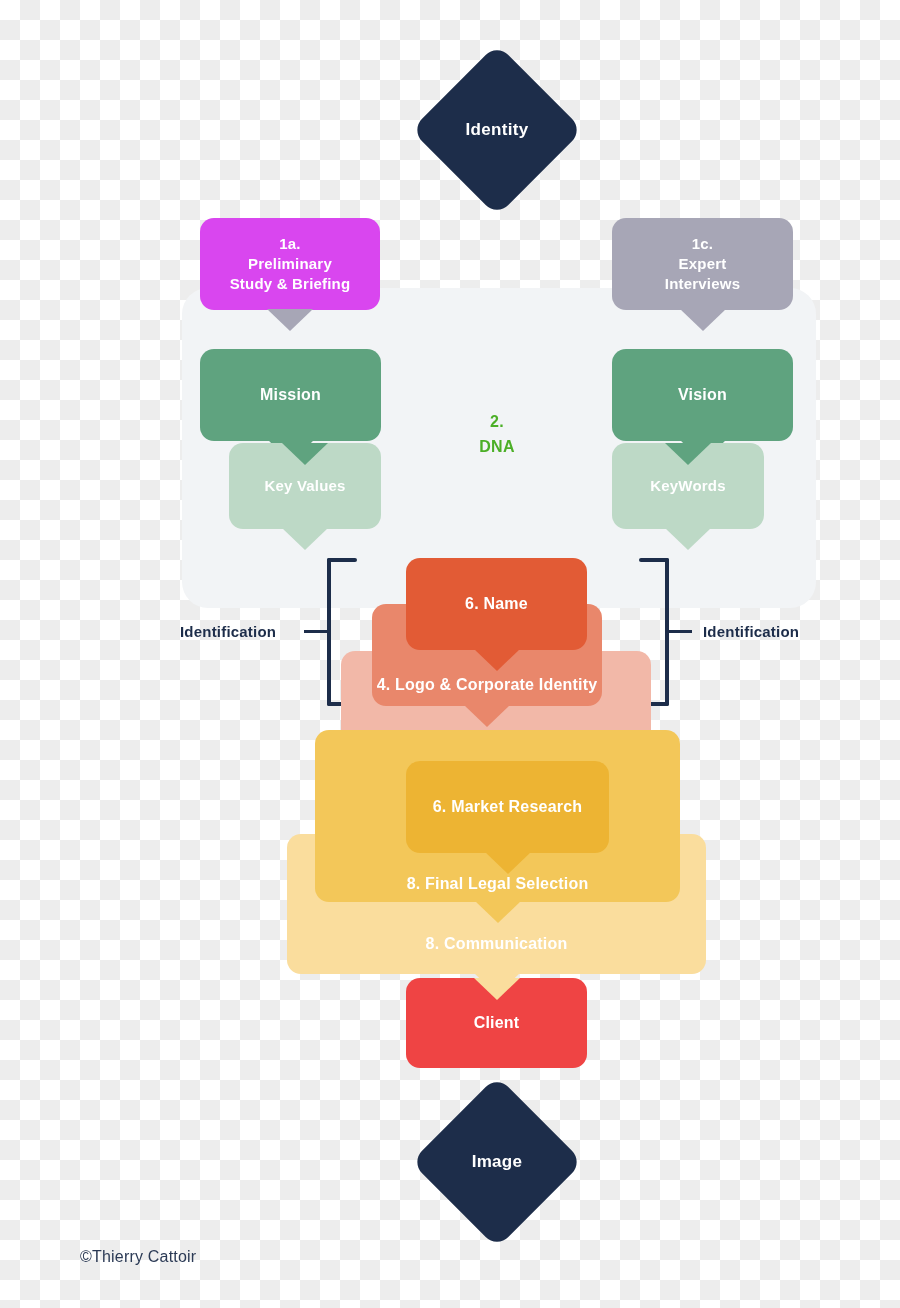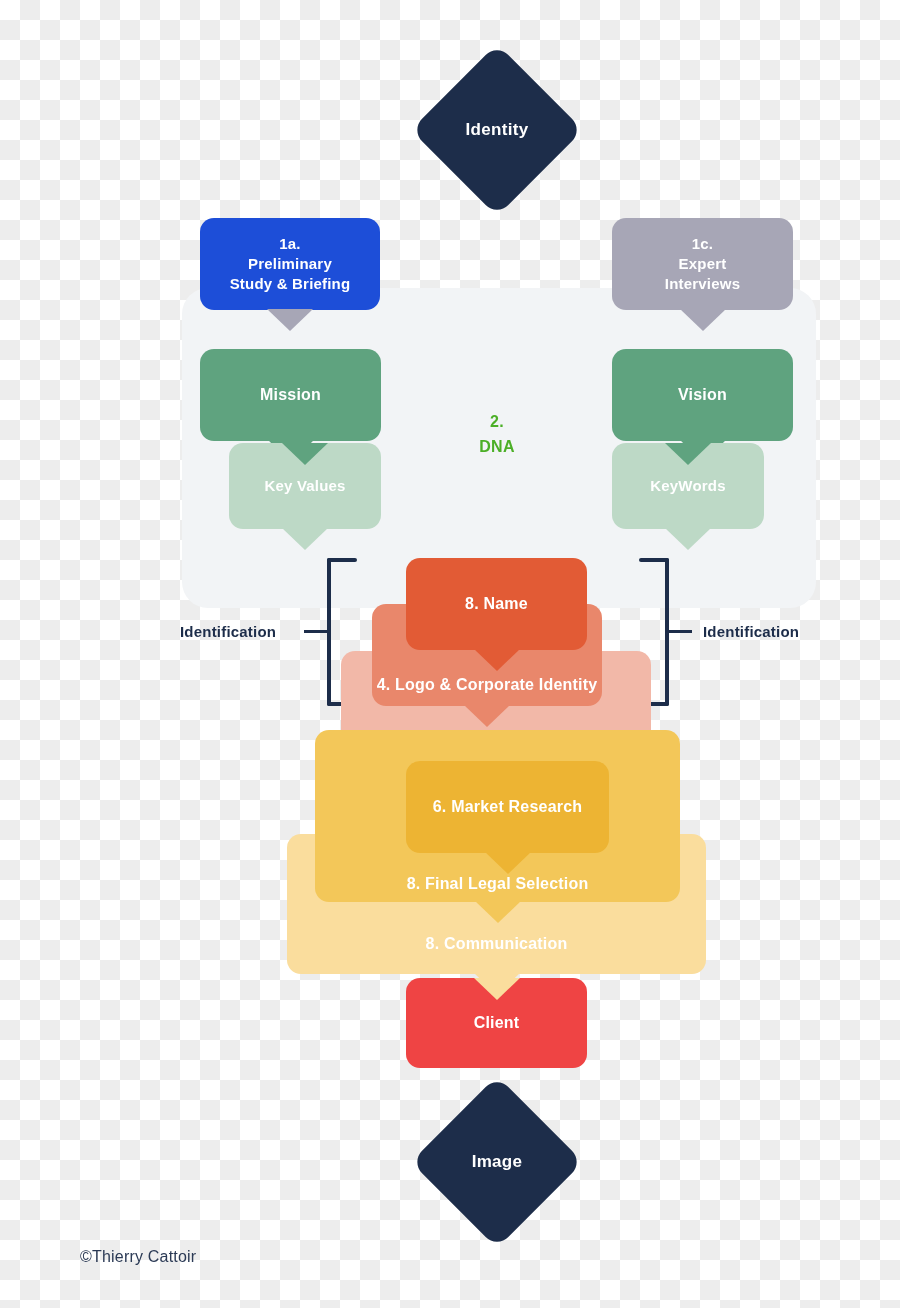--- a/index.html
+++ b/index.html
@@ -118,21 +118,21 @@
 <div id="stage">
 
   <div class="panel" style="left:182px;top:288px;width:634px;height:320px;"></div>
 
   <div class="diamond" style="left:436px;top:69px;width:122px;height:122px;">
   </div>
   <div style="position:absolute;left:436px;top:69px;width:122px;height:122px;">
     <div class="diamond-label">Identity</div>
   </div>
 
-  <div class="node" style="left:200px;top:218px;width:180px;height:92px;background:#1d4ed8;color:#a7a6b6;font-size:15px;">
+  <div class="node" style="left:200px;top:218px;width:180px;height:92px;background:#d946ef;color:#a7a6b6;font-size:15px;">
     <span style="color:#ffffff;white-space:pre-line;">1a.
 Preliminary
 Study &amp; Briefing</span>
     <span class="tail"></span>
   </div>
 
 
   <div class="node" style="left:612px;top:218px;width:181px;height:92px;background:#a7a6b6;color:#a7a6b6;font-size:15px;">
     <span style="color:#ffffff;white-space:pre-line;">1c.
 Expert
@@ -185,21 +185,21 @@
     <span style="color:#ffffff;">5.Baseline &amp; Brandography</span>
     <span class="tail"></span>
   </div>
 
   <div class="node" style="left:372px;top:604px;width:230px;height:102px;background:#e9876b;color:#e9876b;font-size:16px;align-items:flex-start;padding-top:70px;">
     <span style="color:#ffffff;white-space:nowrap;">4. Logo &amp; Corporate Identity</span>
     <span class="tail"></span>
   </div>
 
   <div class="node" style="left:406px;top:558px;width:181px;height:92px;background:#e25b35;color:#e25b35;font-size:16px;">
-    <span style="color:#ffffff;">8. Name</span>
+    <span style="color:#ffffff;">6. Name</span>
     <span class="tail"></span>
   </div>
 
   <div class="node" style="left:287px;top:834px;width:419px;height:140px;background:#fadd9d;color:#fadd9d;font-size:16px;align-items:flex-start;padding-top:99px;">
     <span style="color:#ffffff;">8. Communication</span>
     <span class="tail"></span>
   </div>
 
   <div class="node" style="left:315px;top:730px;width:365px;height:172px;background:#f3c759;color:#f3c759;font-size:16px;align-items:flex-start;padding-top:143px;">
     <span style="color:#ffffff;white-space:nowrap;">8. Final Legal Selection</span>

